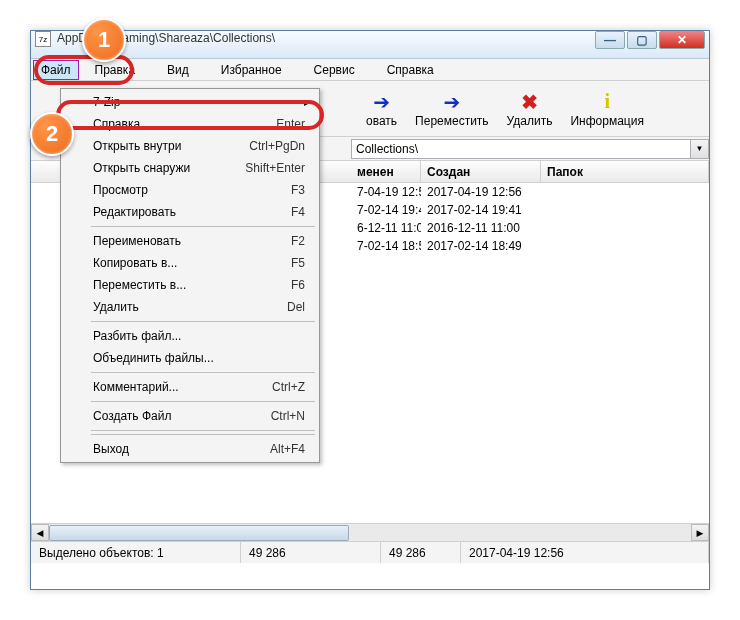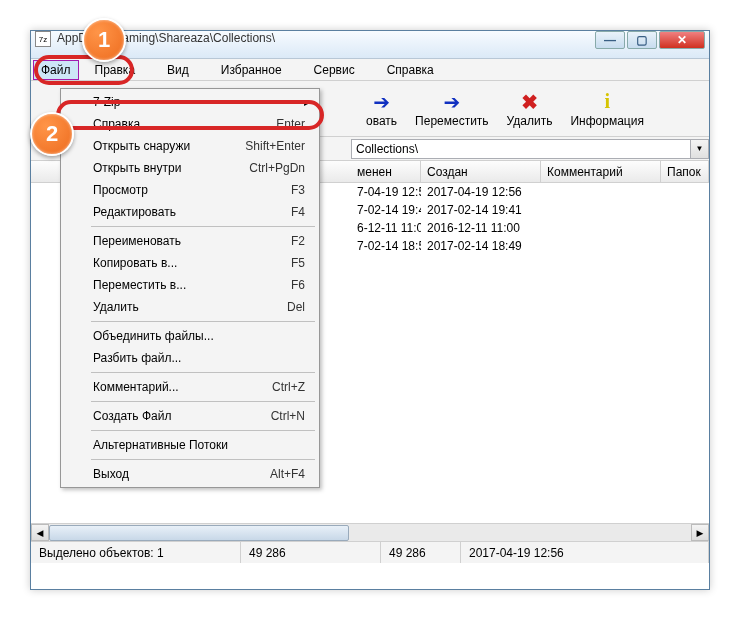--- a/index.html
+++ b/index.html
@@ -14,21 +14,21 @@
   .win-close { background: linear-gradient(#f08080, #d03020); color: #fff; width: 46px; }
   .menubar { height: 22px; background: #f4f4f4; border-bottom: 1px solid #d0d0d0; display: flex; align-items: center; padding-left: 2px; }
   .menu-item { padding: 3px 16px; cursor: default; }
   .menu-item.open { background: #cde6f7; border: 1px solid #a21caf; padding: 2px 7px; }
   .toolbar { height: 56px; background: #f4f4f4; border-bottom: 1px solid #d0d0d0; display: flex; align-items: center; padding-left: 335px; gap: 18px; }
   .tb-btn { text-align: center; font-size: 11px; }
   .tb-icon { height: 24px; display: flex; align-items: center; justify-content: center; font-size: 20px; }
   .addrbar { height: 24px; background: #f4f4f4; border-bottom: 1px solid #d0d0d0; display: flex; align-items: center; padding-left: 320px; }
   .addr-input { flex: 1; height: 20px; border: 1px solid #abadb3; padding: 1px 4px; background: #fff; font-size: 12px; }
   .addr-dd { width: 18px; height: 20px; border: 1px solid #abadb3; border-left: none; background: linear-gradient(#f4f4f4,#e0e0e0); display: flex; align-items: center; justify-content: center; font-size: 8px; }
-  .headers { height: 22px; background: linear-gradient(#fdfdfd,#eaeaea); border-bottom: 1px solid #d0d0d0; display: flex; align-items: center; padding-left: 320px; }
+  .headers { height: 22px; background: linear-gradient(#fdfdfd,#eaeaea); border-bottom: 1px solid #d0d0d0; display: flex; align-items: center; padding-left: 320px; font-weight: bold; }
   .hdr { border-right: 1px solid #d0d0d0; padding: 3px 6px; height: 100%; display: flex; align-items: center; }
   .filelist { position: relative; height: 340px; background: #fff; overflow: hidden; }
   .row { display: flex; padding-left: 320px; height: 18px; align-items: center; white-space: nowrap; }
   .cell { padding: 0 6px; overflow: hidden; }
   .scrollh { height: 18px; background: #f0f0f0; border-top: 1px solid #d0d0d0; display: flex; }
   .scroll-btn { width: 18px; background: linear-gradient(#f4f4f4,#ddd); border: 1px solid #bbb; display: flex; align-items: center; justify-content: center; font-size: 9px; }
   .scroll-track { flex: 1; background: #eaeaea; position: relative; }
   .scroll-thumb { position: absolute; left: 0; width: 300px; height: 16px; top: 1px; background: linear-gradient(#e8f0f8,#c8d8e8); border: 1px solid #9ab; border-radius: 2px; }
   .status { height: 22px; background: #f4f4f4; border-top: 1px solid #d0d0d0; display: flex; align-items: center; }
   .status-cell { border-right: 1px solid #d0d0d0; padding: 2px 8px; height: 100%; display: flex; align-items: center; }
@@ -84,21 +84,20 @@
   </div>
 
   <div class="addrbar">
     <input class="addr-input" value="Collections\" style="">
     <div class="addr-dd">▼</div>
   </div>
 
   <div class="headers">
     <div class="hdr" style="width:70px">менен</div>
     <div class="hdr" style="width:120px">Создан</div>
-    <div class="hdr" style="width:120px">Комментарий</div>
     <div class="hdr" style="flex:1">Папок</div>
   </div>
 
   <div class="filelist">
     <div class="row">
       <div class="cell" style="width:70px">7-04-19 12:56</div>
       <div class="cell" style="width:120px">2017-04-19 12:56</div>
     </div>
     <div class="row">
       <div class="cell" style="width:70px">7-02-14 19:41</div>
@@ -133,28 +132,28 @@
 
 <div class="dropdown" id="dd">
     <div class="dd-item sub">
       <span>7-Zip</span>
     </div>
     <div class="dd-item">
       <span>Справка</span>
       <span class="dd-shortcut">Enter</span>
     </div>
     <div class="dd-item">
+      <span>Открыть внутри</span>
+      <span class="dd-shortcut">Ctrl+PgDn</span>
+    </div>
+    <div class="dd-item">
       <span>Открыть снаружи</span>
       <span class="dd-shortcut">Shift+Enter</span>
     </div>
     <div class="dd-item">
-      <span>Открыть внутри</span>
-      <span class="dd-shortcut">Ctrl+PgDn</span>
-    </div>
-    <div class="dd-item">
       <span>Просмотр</span>
       <span class="dd-shortcut">F3</span>
     </div>
     <div class="dd-item">
       <span>Редактировать</span>
       <span class="dd-shortcut">F4</span>
     </div>
     <div class="dd-sep"></div>
     <div class="dd-item">
       <span>Переименовать</span>
@@ -167,39 +166,36 @@
     <div class="dd-item">
       <span>Переместить в...</span>
       <span class="dd-shortcut">F6</span>
     </div>
     <div class="dd-item">
       <span>Удалить</span>
       <span class="dd-shortcut">Del</span>
     </div>
     <div class="dd-sep"></div>
     <div class="dd-item">
+      <span>Разбить файл...</span>
+    </div>
+    <div class="dd-item">
       <span>Объединить файлы...</span>
-    </div>
-    <div class="dd-item">
-      <span>Разбить файл...</span>
     </div>
     <div class="dd-sep"></div>
     <div class="dd-item">
       <span>Комментарий...</span>
       <span class="dd-shortcut">Ctrl+Z</span>
     </div>
     <div class="dd-sep"></div>
     <div class="dd-item">
       <span>Создать Файл</span>
       <span class="dd-shortcut">Ctrl+N</span>
     </div>
     <div class="dd-sep"></div>
-    <div class="dd-item">
-      <span>Альтернативные Потоки</span>
-    </div>
     <div class="dd-sep"></div>
     <div class="dd-item">
       <span>Выход</span>
       <span class="dd-shortcut">Alt+F4</span>
     </div>
   </div>
 
 <div class="hl" style="left:34px; top:55px; width:100px; height:30px;"></div>
 <div class="hl" style="left:56px; top:100px; width:268px; height:30px;"></div>
 <div class="callout" style="left:82px; top:18px;">1</div>

